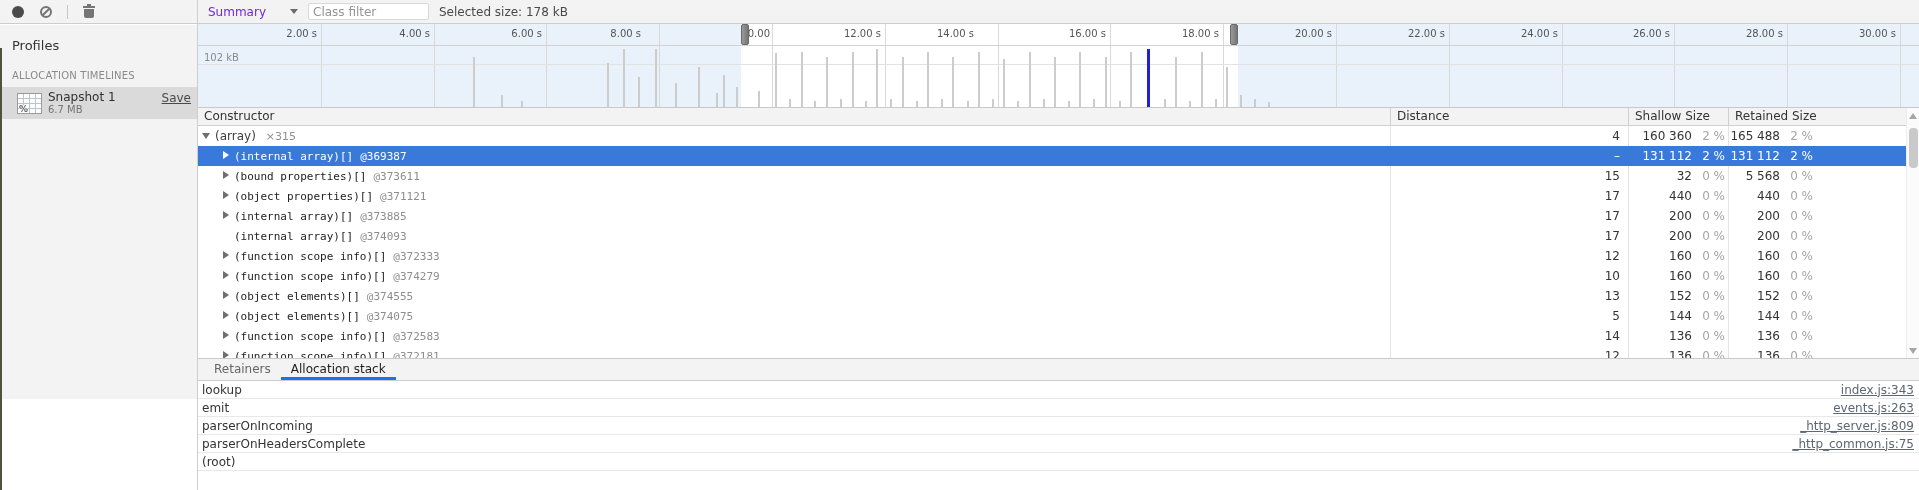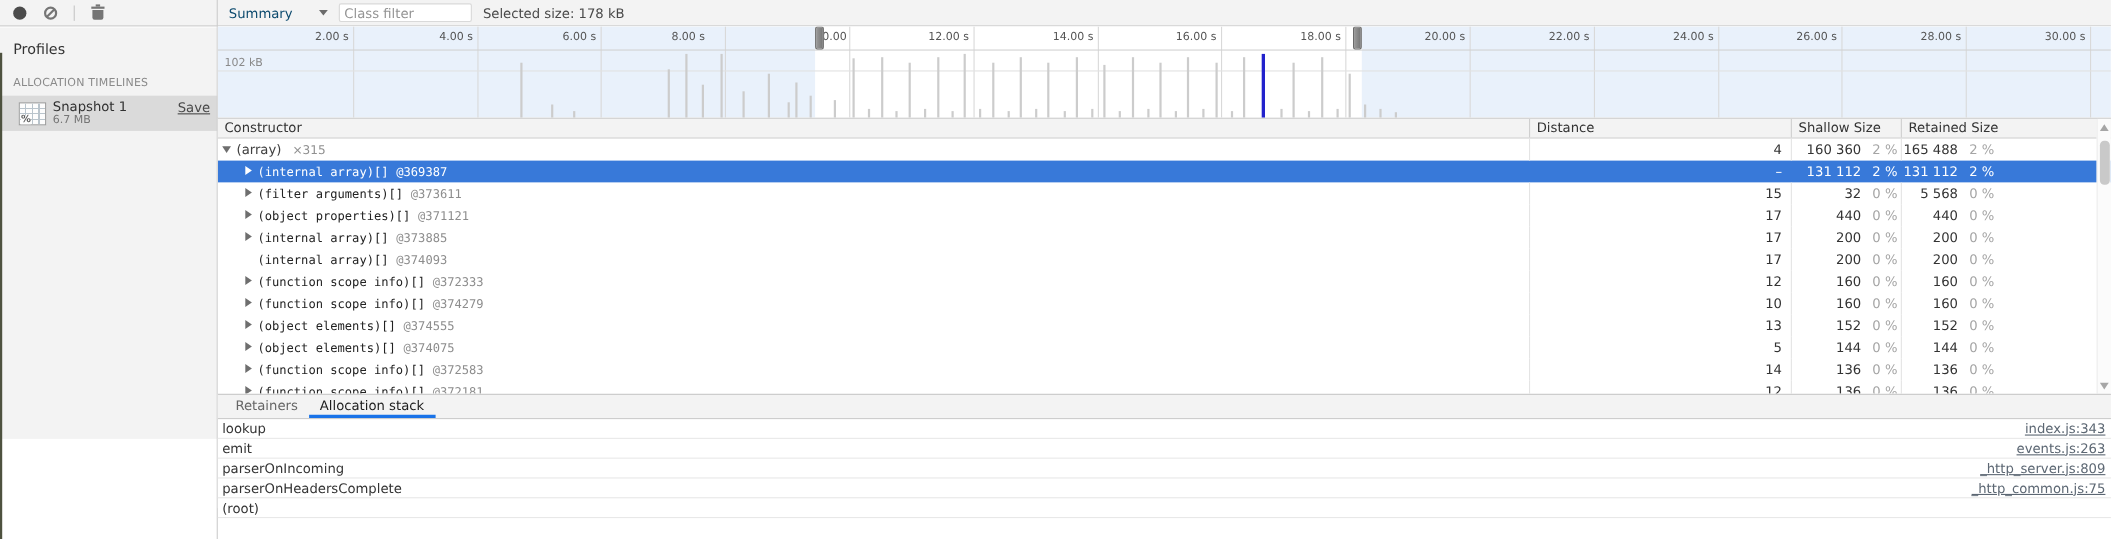--- a/index.html
+++ b/index.html
@@ -16,21 +16,21 @@
   .clear-glyph { position:relative; width:12px; height:12px; border:2px solid #757575; border-radius:50%; }
   .clear-glyph::after { content:""; position:absolute; left:-1px; top:3.5px; width:10px; height:2px;
     background:#757575; transform:rotate(-45deg); }
   .trash { position:relative; width:12px; height:13px; }
   .trash .lid { position:absolute; top:1px; left:0; width:12px; height:2px; background:#757575; }
   .trash .grip { position:absolute; top:-1px; left:4px; width:4px; height:2px; background:#757575; }
   .trash .body { position:absolute; top:4px; left:1px; width:10px; height:9px; background:#757575;
     border-radius:0 0 2px 2px; }
   .tb-sep { width:1px; height:14px; background:#c6c6c6; margin:0 5px; }
   .tb-right { display:flex; align-items:center; padding-left:10px; }
-  .select { display:flex; align-items:center; gap:24px; padding:0 10px 0 0; cursor:pointer; color:#0c4a6e; }
+  .select { display:flex; align-items:center; gap:24px; padding:0 10px 0 0; cursor:pointer; color:#6d28d9; }
   .caret { width:0; height:0; border-left:4px solid transparent; border-right:4px solid transparent;
     border-top:5px solid #6b6b6b; }
   .filter-input { width:121px; height:17px; border:1px solid #d9d9d9; border-radius:2px; background:#fff;
     font:12px "DejaVu Sans","Liberation Sans",sans-serif; padding:0 4px; color:#333; outline:none; }
   .filter-input::placeholder { color:#949494; }
   .sel-size { margin-left:10px; color:#494949; }
 
   
   .sidebar { position:absolute; left:0; top:25px; width:198px; height:374px; background:#f3f3f3; }
   .left-edge { position:absolute; left:0; top:23px; width:2px; height:442px; background:#4e523f; }
@@ -240,21 +240,21 @@
         <div class="bar" style="left: 1056px; top: 75px; height: 8px;"></div>
         <div class="bar" style="left: 1070px; top: 78px; height: 5px;"></div>
       </div>
     <div id="tick-labels">
         <div class="tick-label" style="left: 33px; width: 86px;">2.00 s</div>
         <div class="tick-label" style="left: 146px; width: 86px;">4.00 s</div>
         <div class="tick-label" style="left: 258px; width: 86px;">6.00 s</div>
         <div class="tick-label" style="left: 357px; width: 86px;">8.00 s</div>
         <div class="tick-label clipped" style="left: 551px; width: 21px;">10.00 s</div>
         <div class="tick-label" style="left: 597px; width: 86px;">12.00 s</div>
-        <div class="tick-label" style="left: 710px; width: 86px;">14.00 s</div>
+        <div class="tick-label" style="left: 690px; width: 86px;">14.00 s</div>
         <div class="tick-label" style="left: 822px; width: 86px;">16.00 s</div>
         <div class="tick-label" style="left: 935px; width: 86px;">18.00 s</div>
         <div class="tick-label" style="left: 1048px; width: 86px;">20.00 s</div>
         <div class="tick-label" style="left: 1161px; width: 86px;">22.00 s</div>
         <div class="tick-label" style="left: 1274px; width: 86px;">24.00 s</div>
         <div class="tick-label" style="left: 1386px; width: 86px;">26.00 s</div>
         <div class="tick-label" style="left: 1499px; width: 86px;">28.00 s</div>
         <div class="tick-label" style="left: 1612px; width: 86px;">30.00 s</div>
       </div>
     <div class="handle" id="handle-left" style="left: 543px;"></div>
@@ -287,21 +287,21 @@
           <div class="scell">
             <span class="num">131 112</span>
             <span class="pct">2 %</span>
           </div>
           <div class="scell retained">
             <span class="num">131 112</span>
             <span class="pct">2 %</span>
           </div>
         </div>
         <div class="grow">
-          <div class="ccell" style="padding-left: 25px;"><span class="tri right"></span><span class="cname-mono">(filter arguments)[]</span><span class="cid">@373611</span></div>
+          <div class="ccell" style="padding-left: 25px;"><span class="tri right"></span><span class="cname-mono">(bound properties)[]</span><span class="cid">@373611</span></div>
           <div class="vcell">15</div>
           <div class="scell">
             <span class="num">32</span>
             <span class="pct">0 %</span>
           </div>
           <div class="scell retained">
             <span class="num">5 568</span>
             <span class="pct">0 %</span>
           </div>
         </div>

